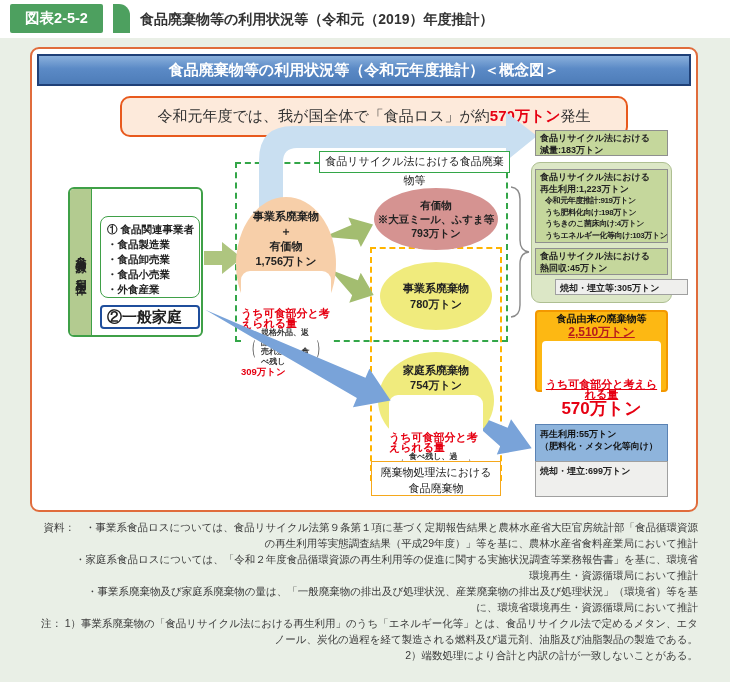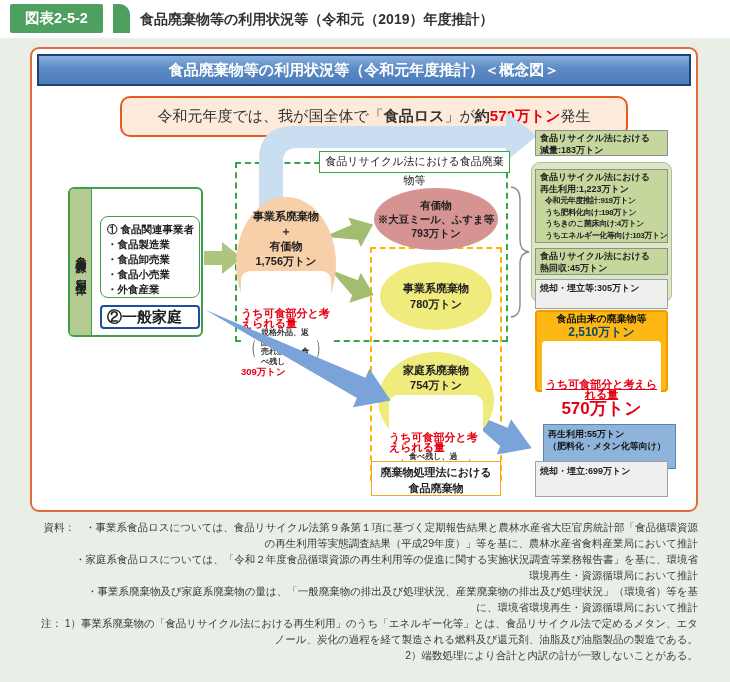--- a/index.html
+++ b/index.html
@@ -15,30 +15,30 @@
   .hdr-strip{left:113px;top:4px;width:17px;height:29px;background:#4da05f;border-radius:0 11px 0 0;}
   .hdr-title{left:140px;top:11px;font-size:14px;font-weight:bold;color:#333;}
 
   
   .card{left:30px;top:47px;width:668px;height:465px;background:#fff;border:2px solid #e06c3c;border-radius:9px;}
   .banner{left:37px;top:54px;width:654px;height:32px;border:2px solid #1f4077;
           background:linear-gradient(#8ab0dc 0%,#5b8ac6 45%,#4d7cb8 100%);
           color:#fff;font-weight:bold;font-size:15px;line-height:28px;text-align:center;}
   .headline{left:120px;top:96px;width:508px;height:41px;background:#fdeadb;border:2.5px solid #e85a1e;border-radius:10px;
             font-size:15px;color:#333;line-height:36px;text-align:center;}
-  .headline b{font-weight:bold;}
+  .headline b{font-weight:normal;}
   .hl-red{color:#e60012;font-weight:bold;}
 
   
   .recycle-area{left:235px;top:162px;width:273px;height:180px;border:2px dashed #33a648;}
   .waste-area{left:370px;top:247px;width:132px;height:234px;border:2px dashed #ffb400;}
   .recycle-label{left:319px;top:151px;width:191px;height:22px;background:#fff;border:1.5px solid #33a648;
                  font-size:11px;font-weight:normal;line-height:19px;text-align:center;color:#222;}
   .waste-label{left:371px;top:461px;width:130px;height:35px;background:#fff;border:1.5px solid #f5a81c;
-               font-size:11px;font-weight:bold;line-height:16px;text-align:center;color:#222;padding-top:2px;}
+               font-size:11px;font-weight:normal;line-height:16px;text-align:center;color:#222;padding-top:2px;}
 
   
   .subjects{left:68px;top:187px;width:135px;height:150px;background:#fff;border:2px solid #3fa047;border-radius:6px;}
   .sidebar{left:0;top:0;bottom:0;width:22px;background:#b3cb90;border-right:1.5px solid #3fa047;border-radius:4px 0 0 4px;
            display:flex;align-items:center;justify-content:center;}
   .sidebar span{writing-mode:vertical-rl;text-orientation:upright;font-size:11px;font-weight:bold;letter-spacing:2px;color:#222;}
   .biz-box{left:30px;top:27px;width:100px;height:82px;border:1.5px solid #3fa047;border-radius:8px;background:#fff;
            font-size:10.5px;font-weight:bold;color:#222;padding:5px 0 0 6px;line-height:15px;}
   .home-box{left:30px;top:116px;width:100px;height:24px;border:2px solid #1f4e9c;border-radius:4px;background:#fff;
             font-size:15px;font-weight:bold;color:#222;line-height:20px;padding-left:5px;}
@@ -65,21 +65,21 @@
   
   .rcol{left:535px;width:133px;}
   .gbox{background:#c5d79c;border:1px solid #8f8f8f;font-size:9px;font-weight:bold;color:#222;
         line-height:11.5px;padding:2px 4px;}
   .rcontainer{left:531px;top:162px;width:141px;height:141px;background:#dce7c6;border:1px solid #aebf92;border-radius:9px;}
   .sub{font-size:8px;letter-spacing:-.4px;white-space:nowrap;padding-left:5px;}
   .graybox{background:#efefed;border:1px solid #a0a0a0;font-size:9px;font-weight:bold;color:#222;
            line-height:12px;padding:2px 4px;}
   .goldbox{left:535px;top:310px;width:133px;height:82px;background:#fdb813;border:2.5px solid #f39800;border-radius:4px;}
   .goldbox .ttl{font-size:10px;font-weight:bold;text-align:center;line-height:13px;color:#111;padding-top:0;}
-  .goldbox .amt{font-size:12px;font-weight:bold;text-align:center;line-height:14px;color:#0c4a6e;}
+  .goldbox .amt{font-size:12px;font-weight:bold;text-align:center;line-height:14px;color:#b91c1c;text-decoration:underline;}
   .goldwhite{background:#fff;border-radius:4px;margin:2px 5px 0;text-align:center;padding:2px 0 3px;}
   .goldwhite .u{text-decoration:underline;}
   .bigred{color:#e60012;font-weight:bold;font-size:17px;line-height:19px;}
   .bluebox{background:#8eb4dc;border:1px solid #5a82b4;font-size:9px;font-weight:bold;color:#111;
            line-height:12px;padding:3px 4px;}
 
   
   .footer{left:38px;top:519px;width:660px;font-size:10.5px;color:#3a3a3a;line-height:16px;}
   .frow{display:flex;text-align:right;}
   .flabel{flex-shrink:0;}
@@ -218,33 +218,33 @@
     <div class="sub">うち肥料化向け:198万トン</div>
     <div class="sub">うちきのこ菌床向け:4万トン</div>
     <div class="sub">うちエネルギー化等向け:103万トン</div>
   </div>
 
   <div class="abs rcol gbox" style="top:248px;height:27px;">
     <div>食品リサイクル法における</div>
     <div>熱回収:45万トン</div>
   </div>
 
-  <div class="abs rcol graybox" style="top:279px;height:30px;">焼却・埋立等:305万トン</div>
+  <div class="abs rcol graybox" style="top:279px;height:16px;margin-left:20px;">焼却・埋立等:305万トン</div>
 
   <div class="abs goldbox">
     <div class="ttl">食品由来の廃棄物等</div>
     <div class="amt">2,510万トン</div>
     <div class="goldwhite">
       <div class="redsm u">うち可食部分と考えられる量</div>
       <div class="bigred">570万トン</div>
       <div class="redsm u">※いわゆる「食品ロス」</div>
     </div>
   </div>
 
-  <div class="abs rcol bluebox" style="top:424px;height:45px;margin-left:8px;">
+  <div class="abs rcol bluebox" style="top:424px;height:45px;">
     <div>再生利用:55万トン</div>
     <div>（肥料化・メタン化等向け）</div>
   </div>
 
   <div class="abs rcol graybox" style="top:461px;height:36px;line-height:15px;">焼却・埋立:699万トン</div>
 
   <div class="abs footer">
     <div class="frow">
       <div class="flabel src-label">資料：</div>
       <div class="fitems">

